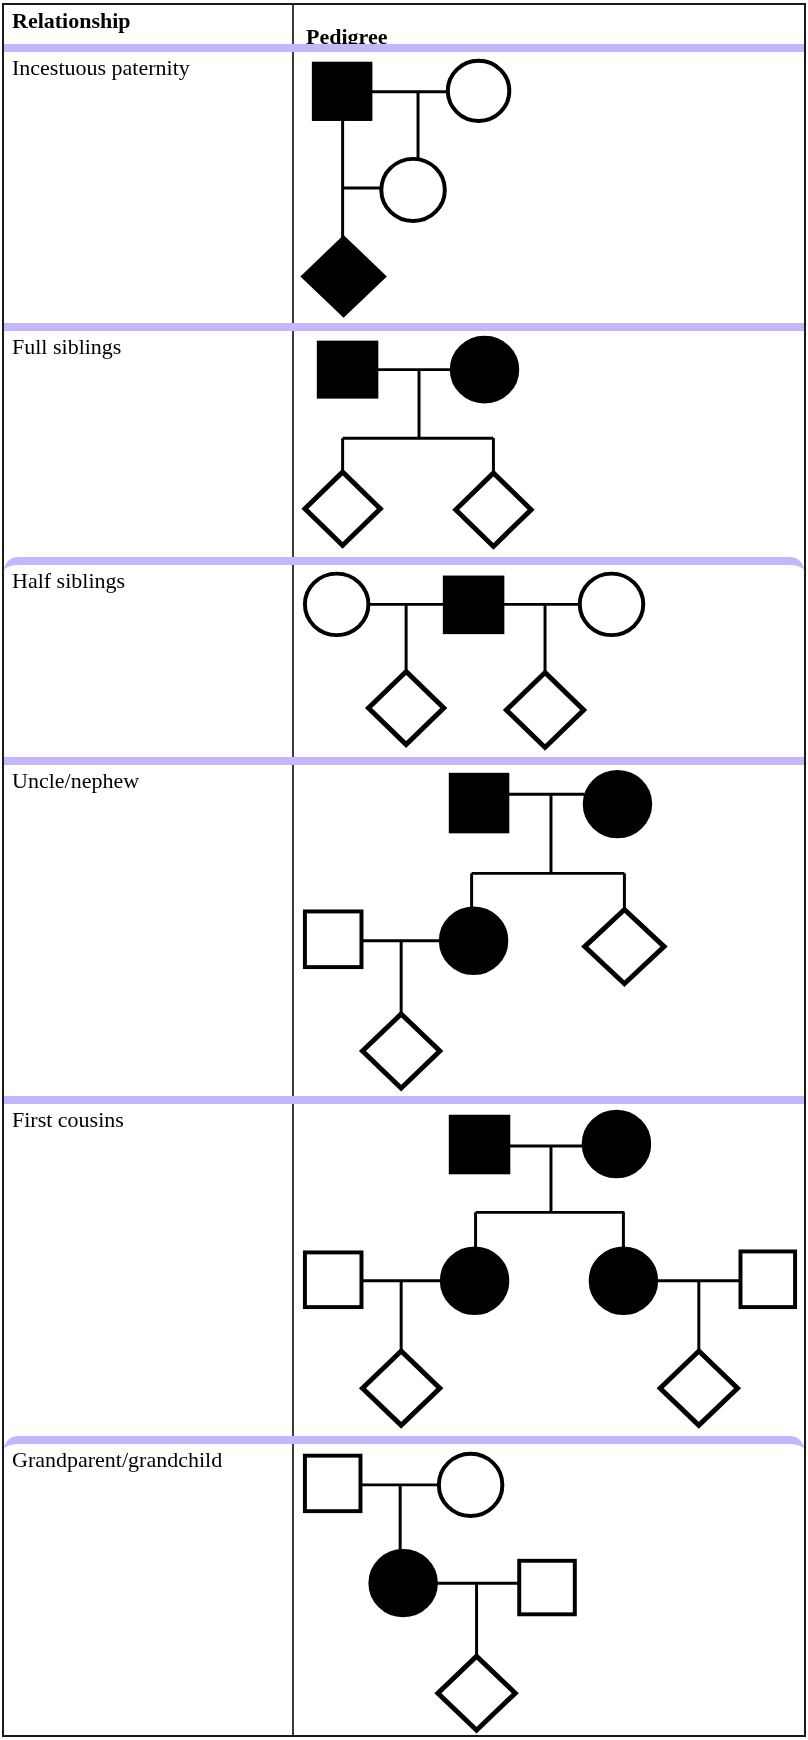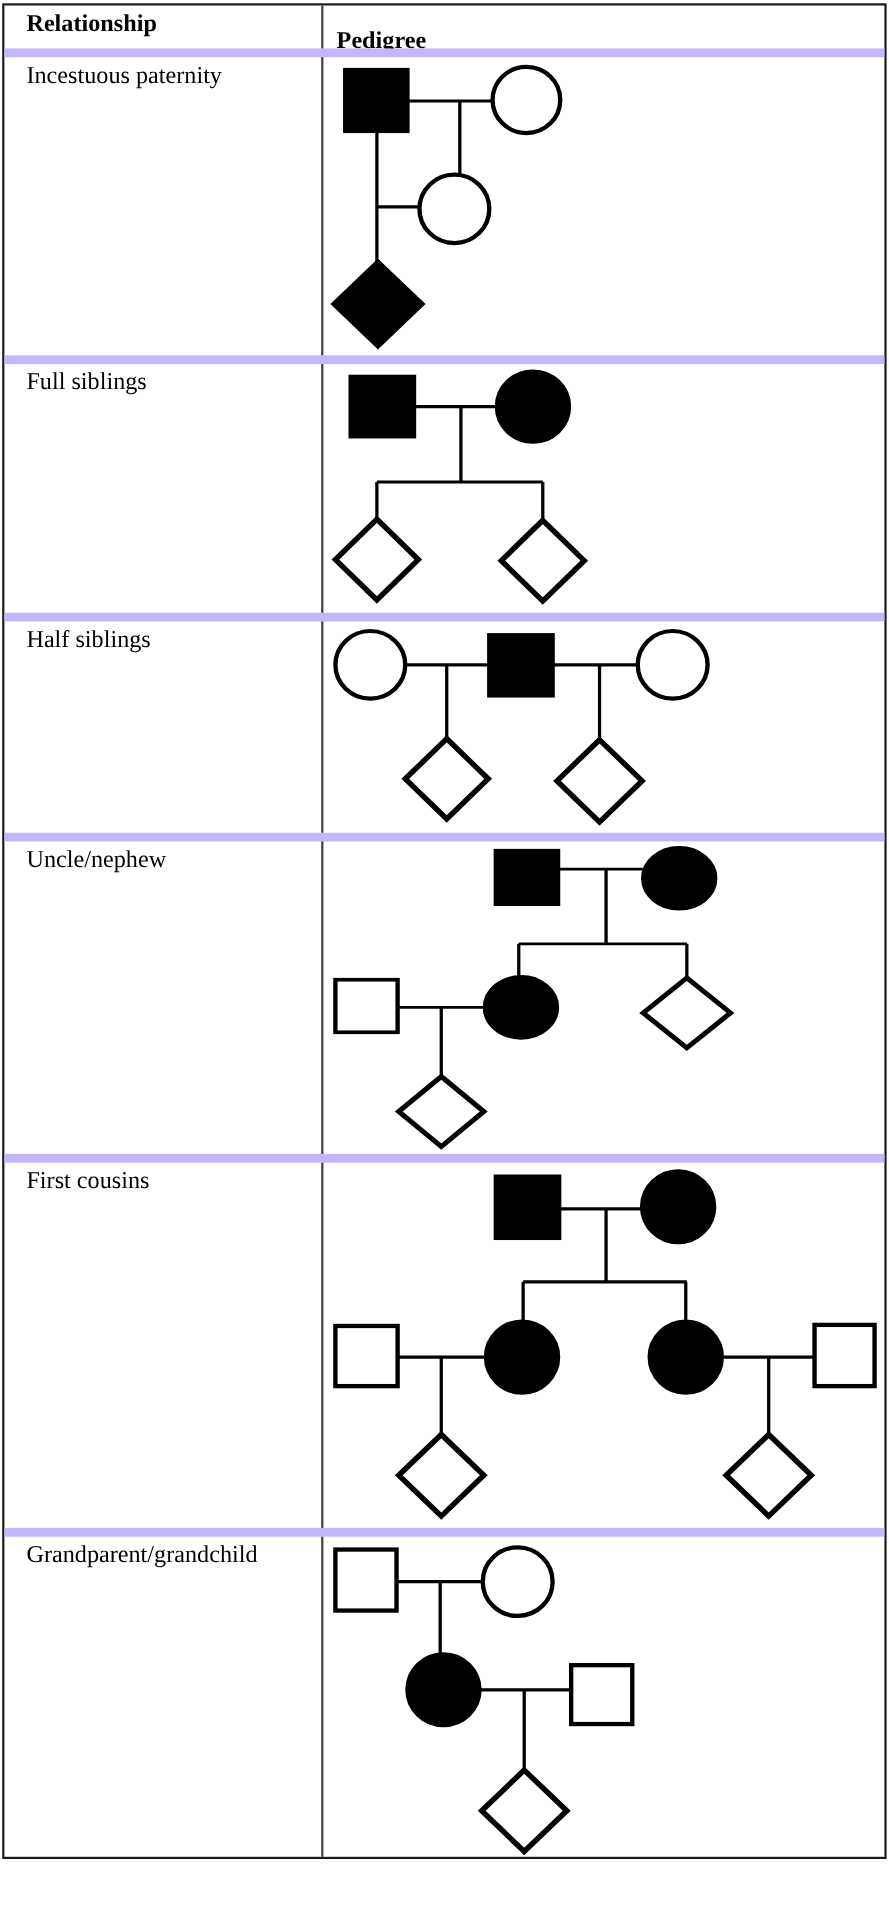--- a/index.html
+++ b/index.html
@@ -1,21 +1,21 @@
 <!DOCTYPE html>
 <html><head>
 <meta charset="utf-8">
 <style>
   html,body{margin:0;padding:0;background:#ffffff;}
   body{width:808px;height:1740px;position:relative;font-family:"Liberation Serif", serif;color:#000;}
   .ptable{position:absolute;left:2px;top:3px;width:804px;border:2px solid #1a1a1a;box-sizing:border-box;background:#fff;}
   .trow{display:flex;box-sizing:border-box;border-top:8px solid #c4b5fd;}
   .trow.header{border-top:none;}
   .cell{box-sizing:border-box;}
-  .cell.left{width:288px;padding:3px 8px 0 20px;font-size:22px;line-height:26px;}
+  .cell.left{width:288px;padding:3px 8px 0 8px;font-size:22px;line-height:26px;}
   .cell.right{flex:1;border-left:2px solid #3d3d3d;position:relative;overflow:hidden;}
   .trow.header .cell{font-weight:700;}
   .trow.header .cell.right{padding:19px 8px 0 12px;font-size:22px;line-height:26px;}
   .cell.right svg{display:block;width:100%;height:100%;}
 </style>
 </head>
 <body>
 
 <div class="ptable">
   <div class="trow header" style="height:39px">
@@ -51,37 +51,37 @@
             <line x1="49" y1="111" x2="201" y2="111" stroke="#000000" stroke-width="3"></line>
             <line x1="49" y1="111" x2="49" y2="146" stroke="#000000" stroke-width="3"></line>
             <line x1="201" y1="111" x2="201" y2="147" stroke="#000000" stroke-width="3"></line>
             <rect x="25" y="12" width="58" height="56" stroke-width="4" stroke="#000000" fill="#000000"></rect>
             <circle cx="192" cy="40" r="33" stroke-width="4" stroke="#000000" fill="#000000"></circle>
             <polygon points="49,146 87,184 49,222 11,184" stroke-width="5" stroke="#000000" fill="#ffffff"></polygon>
             <polygon points="201,147 239,185 201,223 163,185" stroke-width="5" stroke="#000000" fill="#ffffff"></polygon>
           </svg>
         </div>
       </div>
-      <div class="trow" style="height: 200px;">
+      <div class="trow" style="height: 200px; border-radius: 14px;">
         <div class="cell left"><span>Half siblings</span></div>
         <div class="cell right">
           <svg viewBox="0 0 514 200" preserveAspectRatio="none">
             <line x1="75" y1="41" x2="152" y2="41" stroke="#000000" stroke-width="3"></line>
             <line x1="210" y1="41" x2="288" y2="41" stroke="#000000" stroke-width="3"></line>
             <line x1="113" y1="41" x2="113" y2="111" stroke="#000000" stroke-width="3"></line>
             <line x1="253" y1="41" x2="253" y2="112" stroke="#000000" stroke-width="3"></line>
             <circle cx="43" cy="41" r="32" stroke-width="4" stroke="#000000" fill="#ffffff"></circle>
             <rect x="152" y="13" width="58" height="57" stroke-width="4" stroke="#000000" fill="#000000"></rect>
             <circle cx="320" cy="41" r="32" stroke-width="4" stroke="#000000" fill="#ffffff"></circle>
             <polygon points="113,111 151,149 113,187 75,149" stroke-width="5" stroke="#000000" fill="#ffffff"></polygon>
             <polygon points="253,112 292,151 253,190 214,151" stroke-width="5" stroke="#000000" fill="#ffffff"></polygon>
           </svg>
         </div>
       </div>
-      <div class="trow" style="height: 292px;">
+      <div class="trow" style="height: 339px;">
         <div class="cell left"><span>Uncle/nephew</span></div>
         <div class="cell right">
           <svg viewBox="0 0 514 339" preserveAspectRatio="none">
             <line x1="215" y1="30" x2="293" y2="30" stroke="#000000" stroke-width="3"></line>
             <line x1="259" y1="30" x2="259" y2="111" stroke="#000000" stroke-width="3"></line>
             <line x1="179" y1="111" x2="333" y2="111" stroke="#000000" stroke-width="3"></line>
             <line x1="179" y1="111" x2="179" y2="147" stroke="#000000" stroke-width="3"></line>
             <line x1="333" y1="111" x2="333" y2="148" stroke="#000000" stroke-width="3"></line>
             <line x1="68" y1="180" x2="148" y2="180" stroke="#000000" stroke-width="3"></line>
             <line x1="108" y1="180" x2="108" y2="255" stroke="#000000" stroke-width="3"></line>
@@ -111,21 +111,21 @@
             <circle cx="325" cy="41" r="33" stroke-width="4" stroke="#000000" fill="#000000"></circle>
             <circle cx="182" cy="181" r="33" stroke-width="4" stroke="#000000" fill="#000000"></circle>
             <circle cx="332" cy="181" r="33" stroke-width="4" stroke="#000000" fill="#000000"></circle>
             <rect x="11" y="152" width="57" height="56" stroke-width="4" stroke="#000000" fill="#ffffff"></rect>
             <rect x="450" y="151" width="55" height="57" stroke-width="4" stroke="#000000" fill="#ffffff"></rect>
             <polygon points="108,253 147,291 108,329 69,291" stroke-width="5" stroke="#000000" fill="#ffffff"></polygon>
             <polygon points="408,253 447,291 408,329 369,291" stroke-width="5" stroke="#000000" fill="#ffffff"></polygon>
           </svg>
         </div>
       </div>
-      <div class="trow" style="height: 299px;">
+      <div class="trow" style="height: 299px; border-radius: 14px;">
         <div class="cell left"><span>Grandparent/grandchild</span></div>
         <div class="cell right">
           <svg viewBox="0 0 514 299" preserveAspectRatio="none">
             <line x1="67" y1="42" x2="146" y2="42" stroke="#000000" stroke-width="3"></line>
             <line x1="107" y1="42" x2="107" y2="110" stroke="#000000" stroke-width="3"></line>
             <line x1="143" y1="143" x2="227" y2="143" stroke="#000000" stroke-width="3"></line>
             <line x1="184" y1="143" x2="184" y2="218" stroke="#000000" stroke-width="3"></line>
             <rect x="11" y="12" width="56" height="57" stroke-width="4" stroke="#000000" fill="#ffffff"></rect>
             <circle cx="178" cy="42" r="32" stroke-width="4" stroke="#000000" fill="#ffffff"></circle>
             <circle cx="110" cy="143" r="33" stroke-width="4" stroke="#000000" fill="#000000"></circle>

